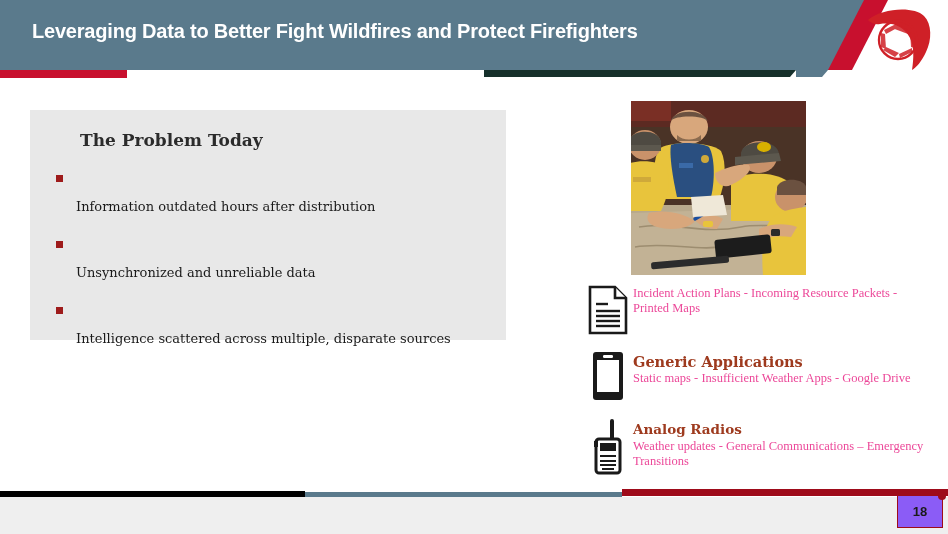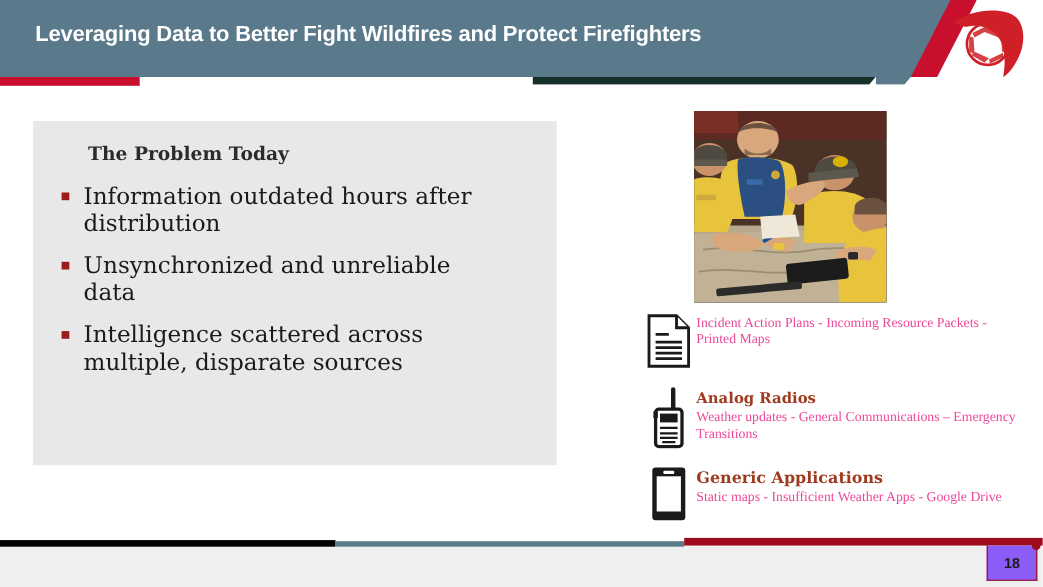--- a/index.html
+++ b/index.html
@@ -64,21 +64,21 @@
 
   
   #logo {
     position:absolute; left:862px; top:6px;
     width:72px; height:66px;
   }
 
   
   #problem-panel {
     position:absolute; left:30px; top:110px;
-    width:476px; height:313px;
+    width:476px; height:230px;
     background:#e8e8e8;
     padding:20px 26px 0 26px;
   }
   #problem-heading {
     font-family:"DejaVu Serif", serif;
     font-size:17px;
     font-weight:bold;
     color:#2b2b2b;
     margin-left:24px;
     margin-bottom:16px;
@@ -90,24 +90,25 @@
   }
   .bullet-marker {
     width:7px; height:7px;
     background:#9e1b1b;
     flex:0 0 auto;
     margin-top:9px;
     margin-right:13px;
   }
   .bullet-text {
     font-family:"DejaVu Serif", serif;
-    font-size:21px;
+    font-size:13px;
     line-height:25px;
     color:#1a1a1a;
     max-width:382px;
+    margin-top:28px;
   }
 
   
   #photo-frame {
     position:absolute; left:631px; top:101px;
     width:175px; height:174px;
     overflow:hidden;
     background:#3a2b20;
   }
   #photo-frame svg { display:block; }
@@ -307,20 +308,34 @@
             <line x1="8" y1="36" x2="32" y2="36"></line>
             <line x1="8" y1="41" x2="32" y2="41"></line>
           </g>
         </svg>
       </div>
       <div class="source-body">
         <div class="source-desc">Incident Action Plans - Incoming Resource Packets - Printed Maps</div>
       </div>
     </div>
 
+    <div class="source-item item-apps">
+      <div class="source-icon">
+        <svg width="34" height="52" viewBox="0 0 34 52">
+          <rect x="2" y="2" width="30" height="48" rx="3" fill="#1a1a1a"></rect>
+          <rect x="6" y="10" width="22" height="32" fill="#ffffff"></rect>
+          <rect x="12" y="5" width="10" height="3" rx="1.2" fill="#ffffff"></rect>
+        </svg>
+      </div>
+      <div class="source-body">
+        <div class="source-title">Generic Applications</div>
+        <div class="source-desc">Static maps - Insufficient Weather Apps - Google Drive</div>
+      </div>
+    </div>
+
     <div class="source-item item-radio">
       <div class="source-icon">
         <svg width="40" height="58" viewBox="0 0 40 58">
           <rect x="22" y="2" width="4" height="24" rx="2" fill="#1a1a1a"></rect>
           <rect x="8" y="22" width="24" height="34" rx="3" fill="#ffffff" stroke="#1a1a1a" stroke-width="3"></rect>
           <rect x="12" y="26" width="16" height="8" fill="#1a1a1a"></rect>
           <g stroke="#1a1a1a" stroke-width="2">
             <line x1="12" y1="39" x2="28" y2="39"></line>
             <line x1="12" y1="44" x2="28" y2="44"></line>
             <line x1="12" y1="48" x2="28" y2="48"></line>
@@ -328,34 +343,20 @@
           </g>
           <rect x="6" y="24" width="4" height="6" fill="#1a1a1a"></rect>
         </svg>
       </div>
       <div class="source-body">
         <div class="source-title">Analog Radios</div>
         <div class="source-desc">Weather updates - General Communications – Emergency Transitions</div>
       </div>
     </div>
 
-    <div class="source-item item-apps">
-      <div class="source-icon">
-        <svg width="34" height="52" viewBox="0 0 34 52">
-          <rect x="2" y="2" width="30" height="48" rx="3" fill="#1a1a1a"></rect>
-          <rect x="6" y="10" width="22" height="32" fill="#ffffff"></rect>
-          <rect x="12" y="5" width="10" height="3" rx="1.2" fill="#ffffff"></rect>
-        </svg>
-      </div>
-      <div class="source-body">
-        <div class="source-title">Generic Applications</div>
-        <div class="source-desc">Static maps - Insufficient Weather Apps - Google Drive</div>
-      </div>
-    </div>
-
   </div>
 
   <div id="footer-strip"></div>
   <div id="footer-black"></div>
   <div id="footer-blue"></div>
   <div id="footer-red"></div>
   <div id="page-number-box">
     <span>18</span>
   </div>
   <div id="page-dot"></div>

